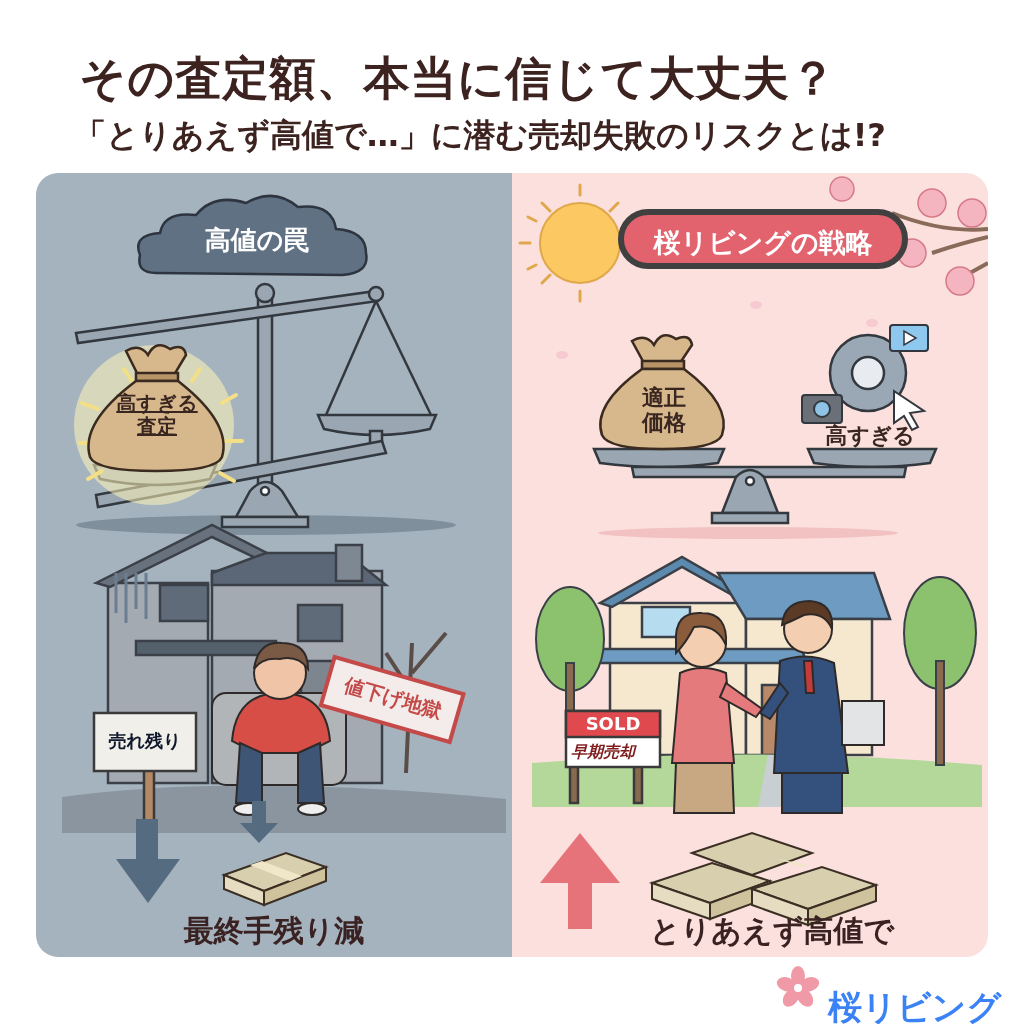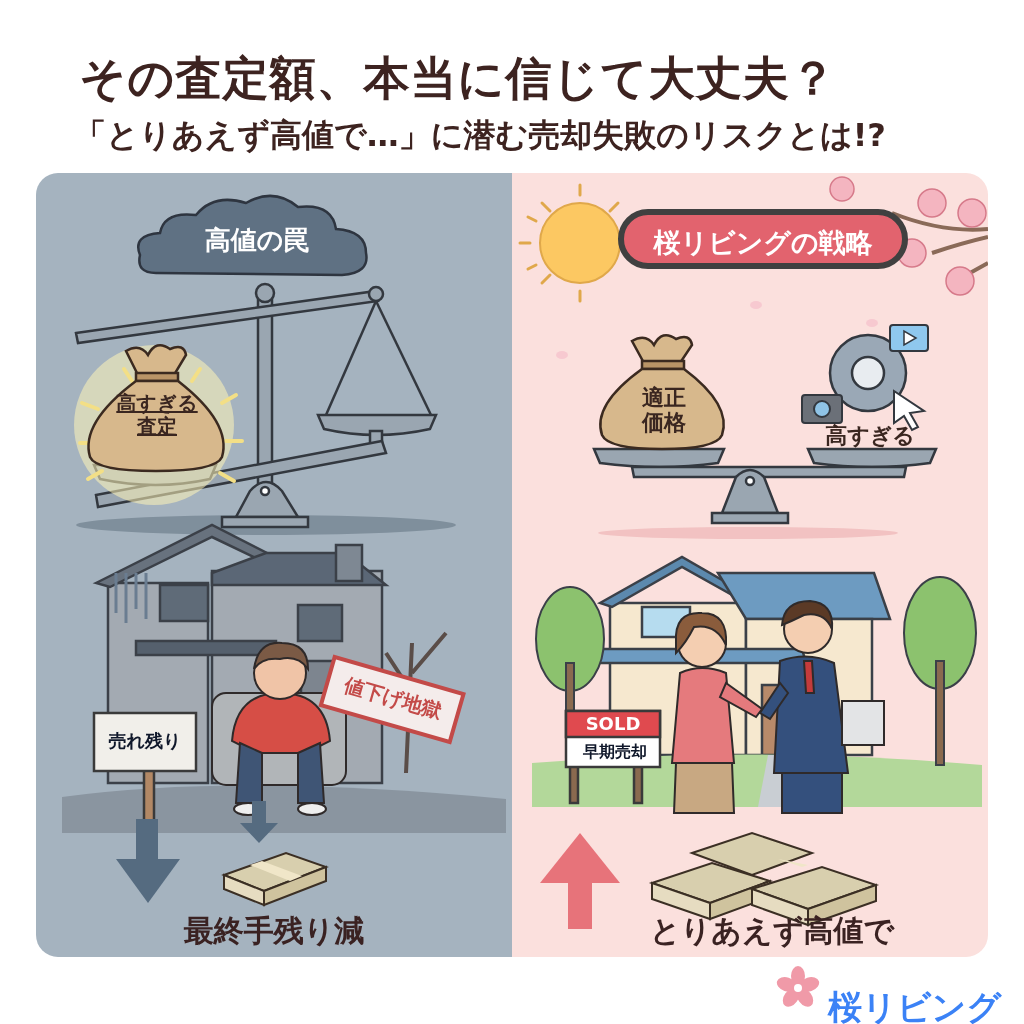--- a/index.html
+++ b/index.html
@@ -295,21 +295,21 @@
 
   <div class="strategy-pill">桜リビングの戦略</div>
 
   <div class="bag-label" style="left:92px; top:212px; width:120px; font-size:22px;">
     <div>適正</div>
     <div>価格</div>
   </div>
   <div class="bag-label" style="left:290px; top:250px; width:136px; font-size:22px;">高すぎる</div>
 
   <div class="sign-label" style="left:54px; top:538px; width:94px; font-size:18px; color:#fff; line-height:26px;">SOLD</div>
-  <div class="sign-label" style="left:56px; top:566px; width:94px; font-size:16px; color:#0f172a; line-height:26px;">早期売却</div>
+  <div class="sign-label" style="left:44px; top:566px; width:94px; font-size:16px; color:#7f1d1d; line-height:26px;font-style:italic;">早期売却</div>
 
   <div class="result-label" style="left:110px; top:738px; width:300px;">とりあえず高値で</div>
 </div>
 
 <div class="logo">
   <svg width="44" height="44" viewBox="0 0 44 44">
     <g fill="#f09aa8">
       <ellipse cx="22" cy="10" rx="7" ry="10"></ellipse>
       <ellipse cx="22" cy="10" rx="7" ry="10" transform="rotate(72 22 22)"></ellipse>
       <ellipse cx="22" cy="10" rx="7" ry="10" transform="rotate(144 22 22)"></ellipse>

